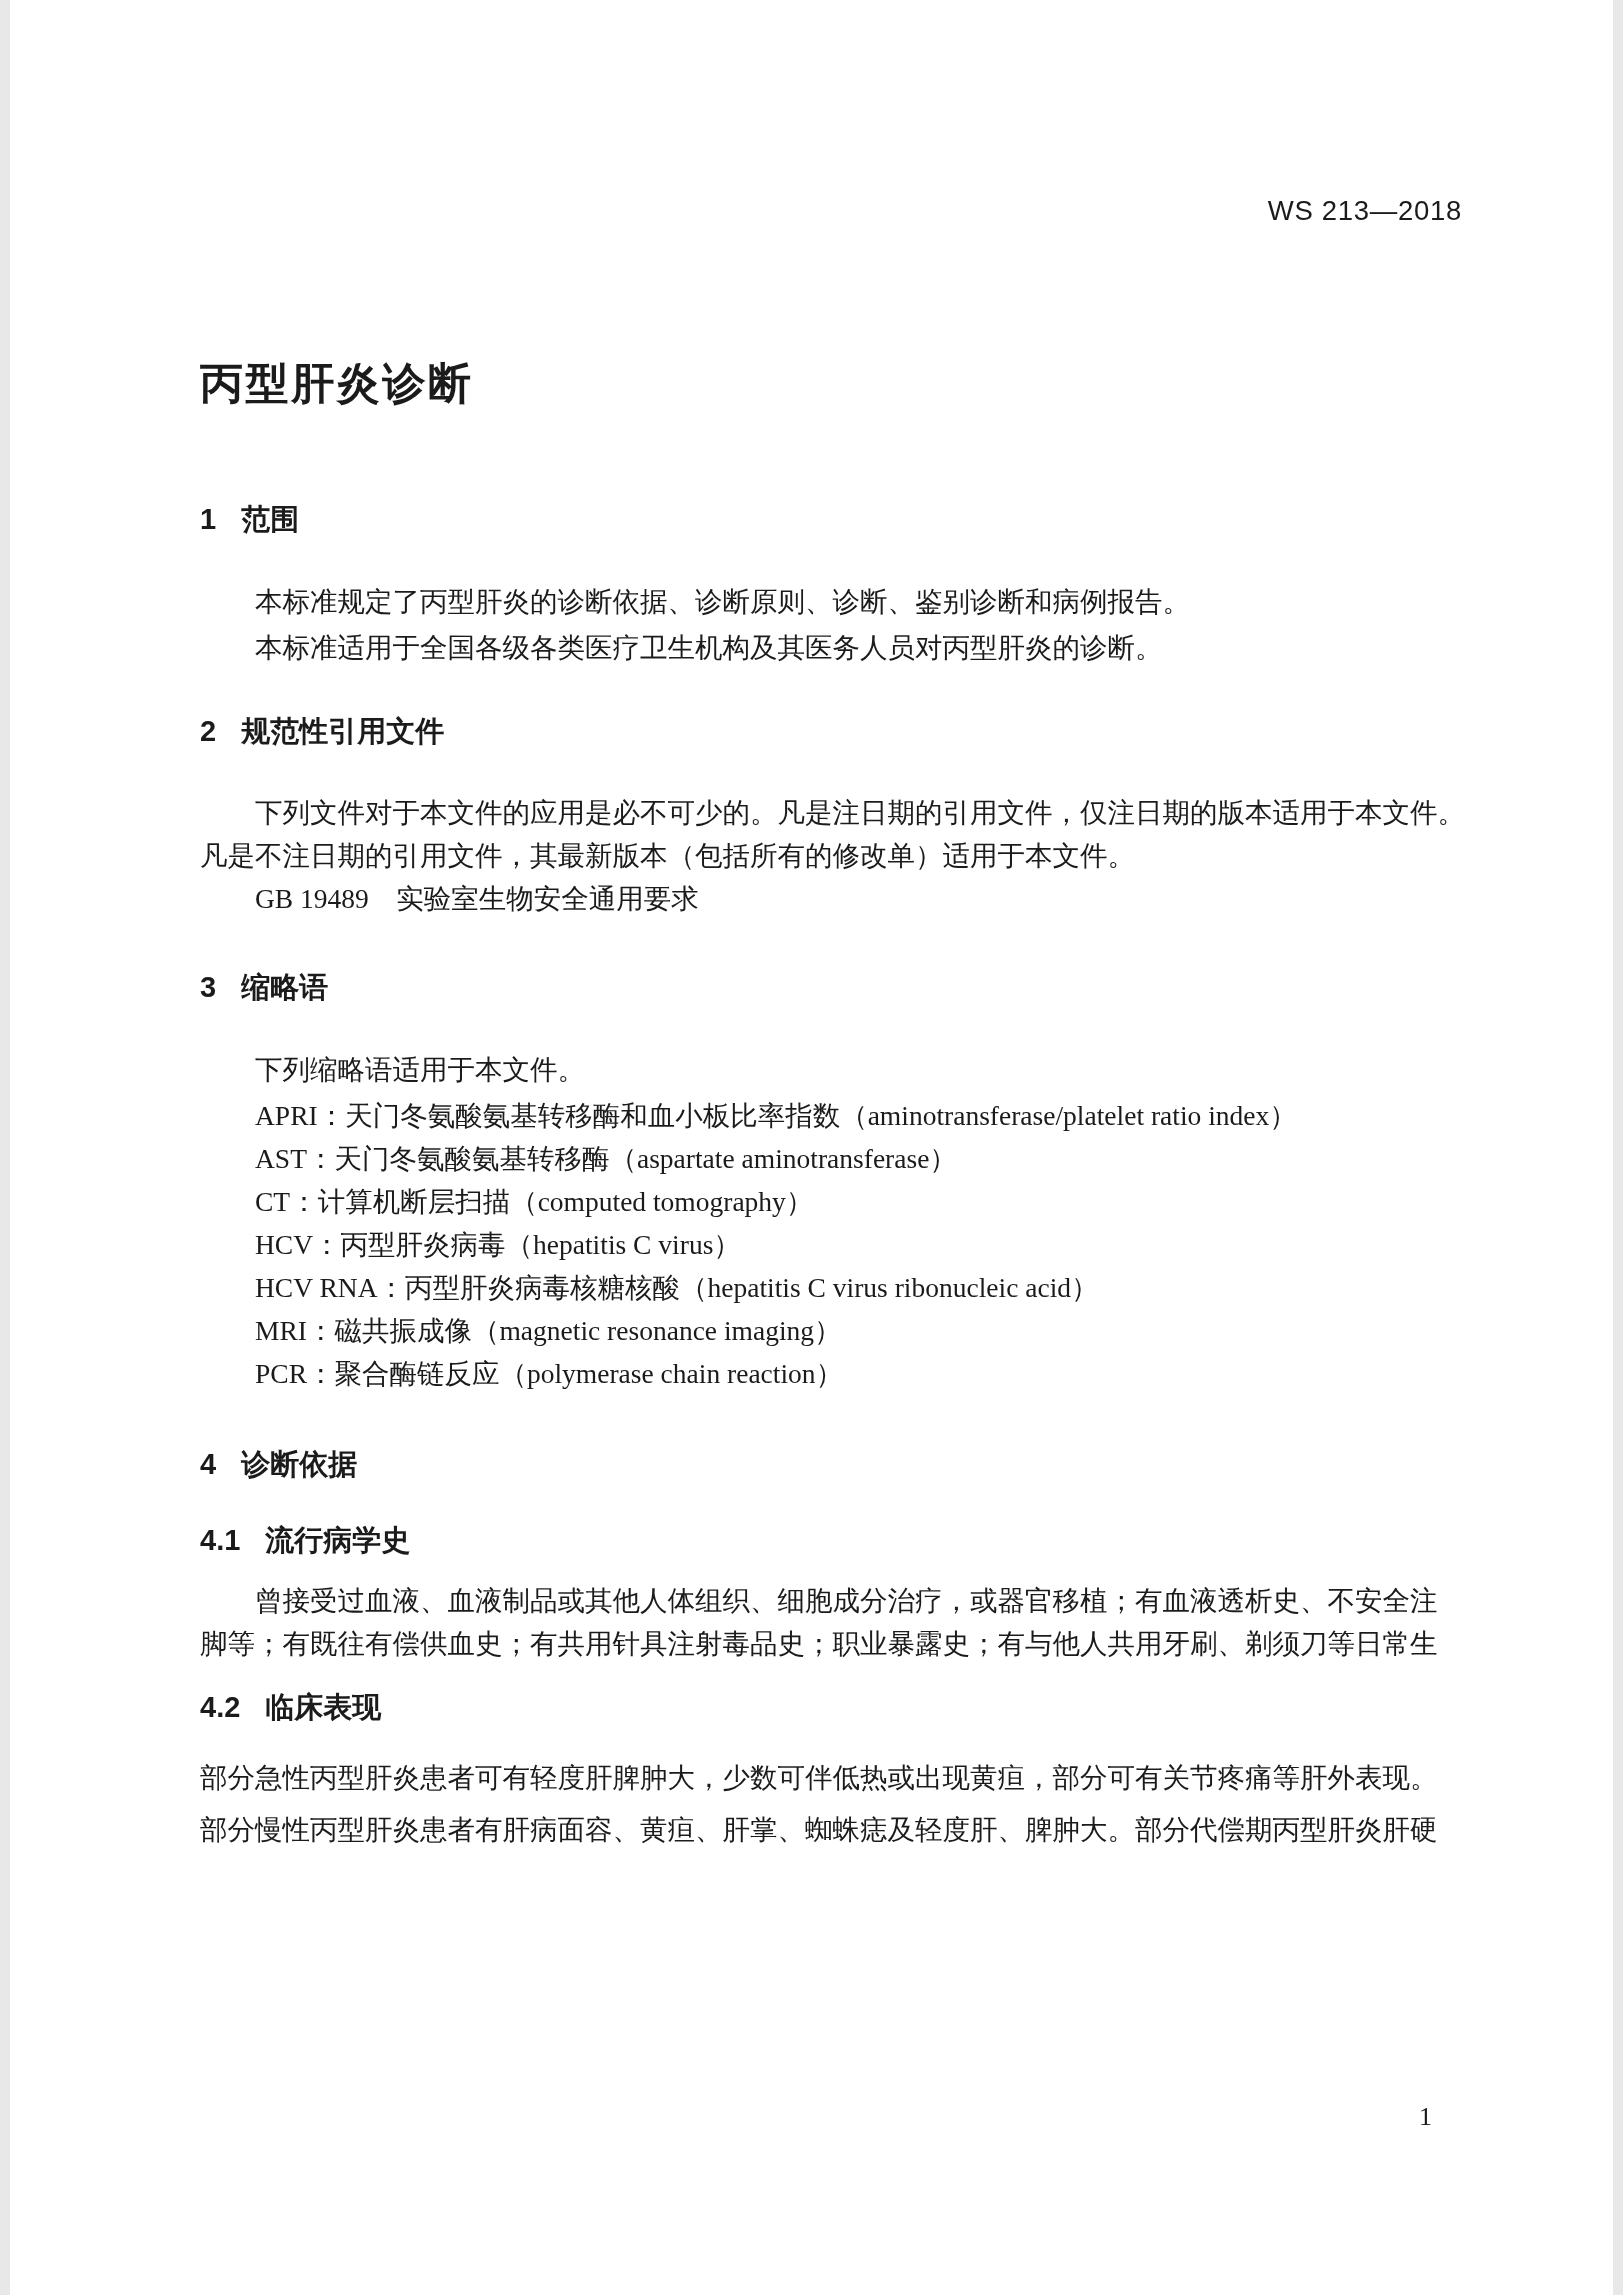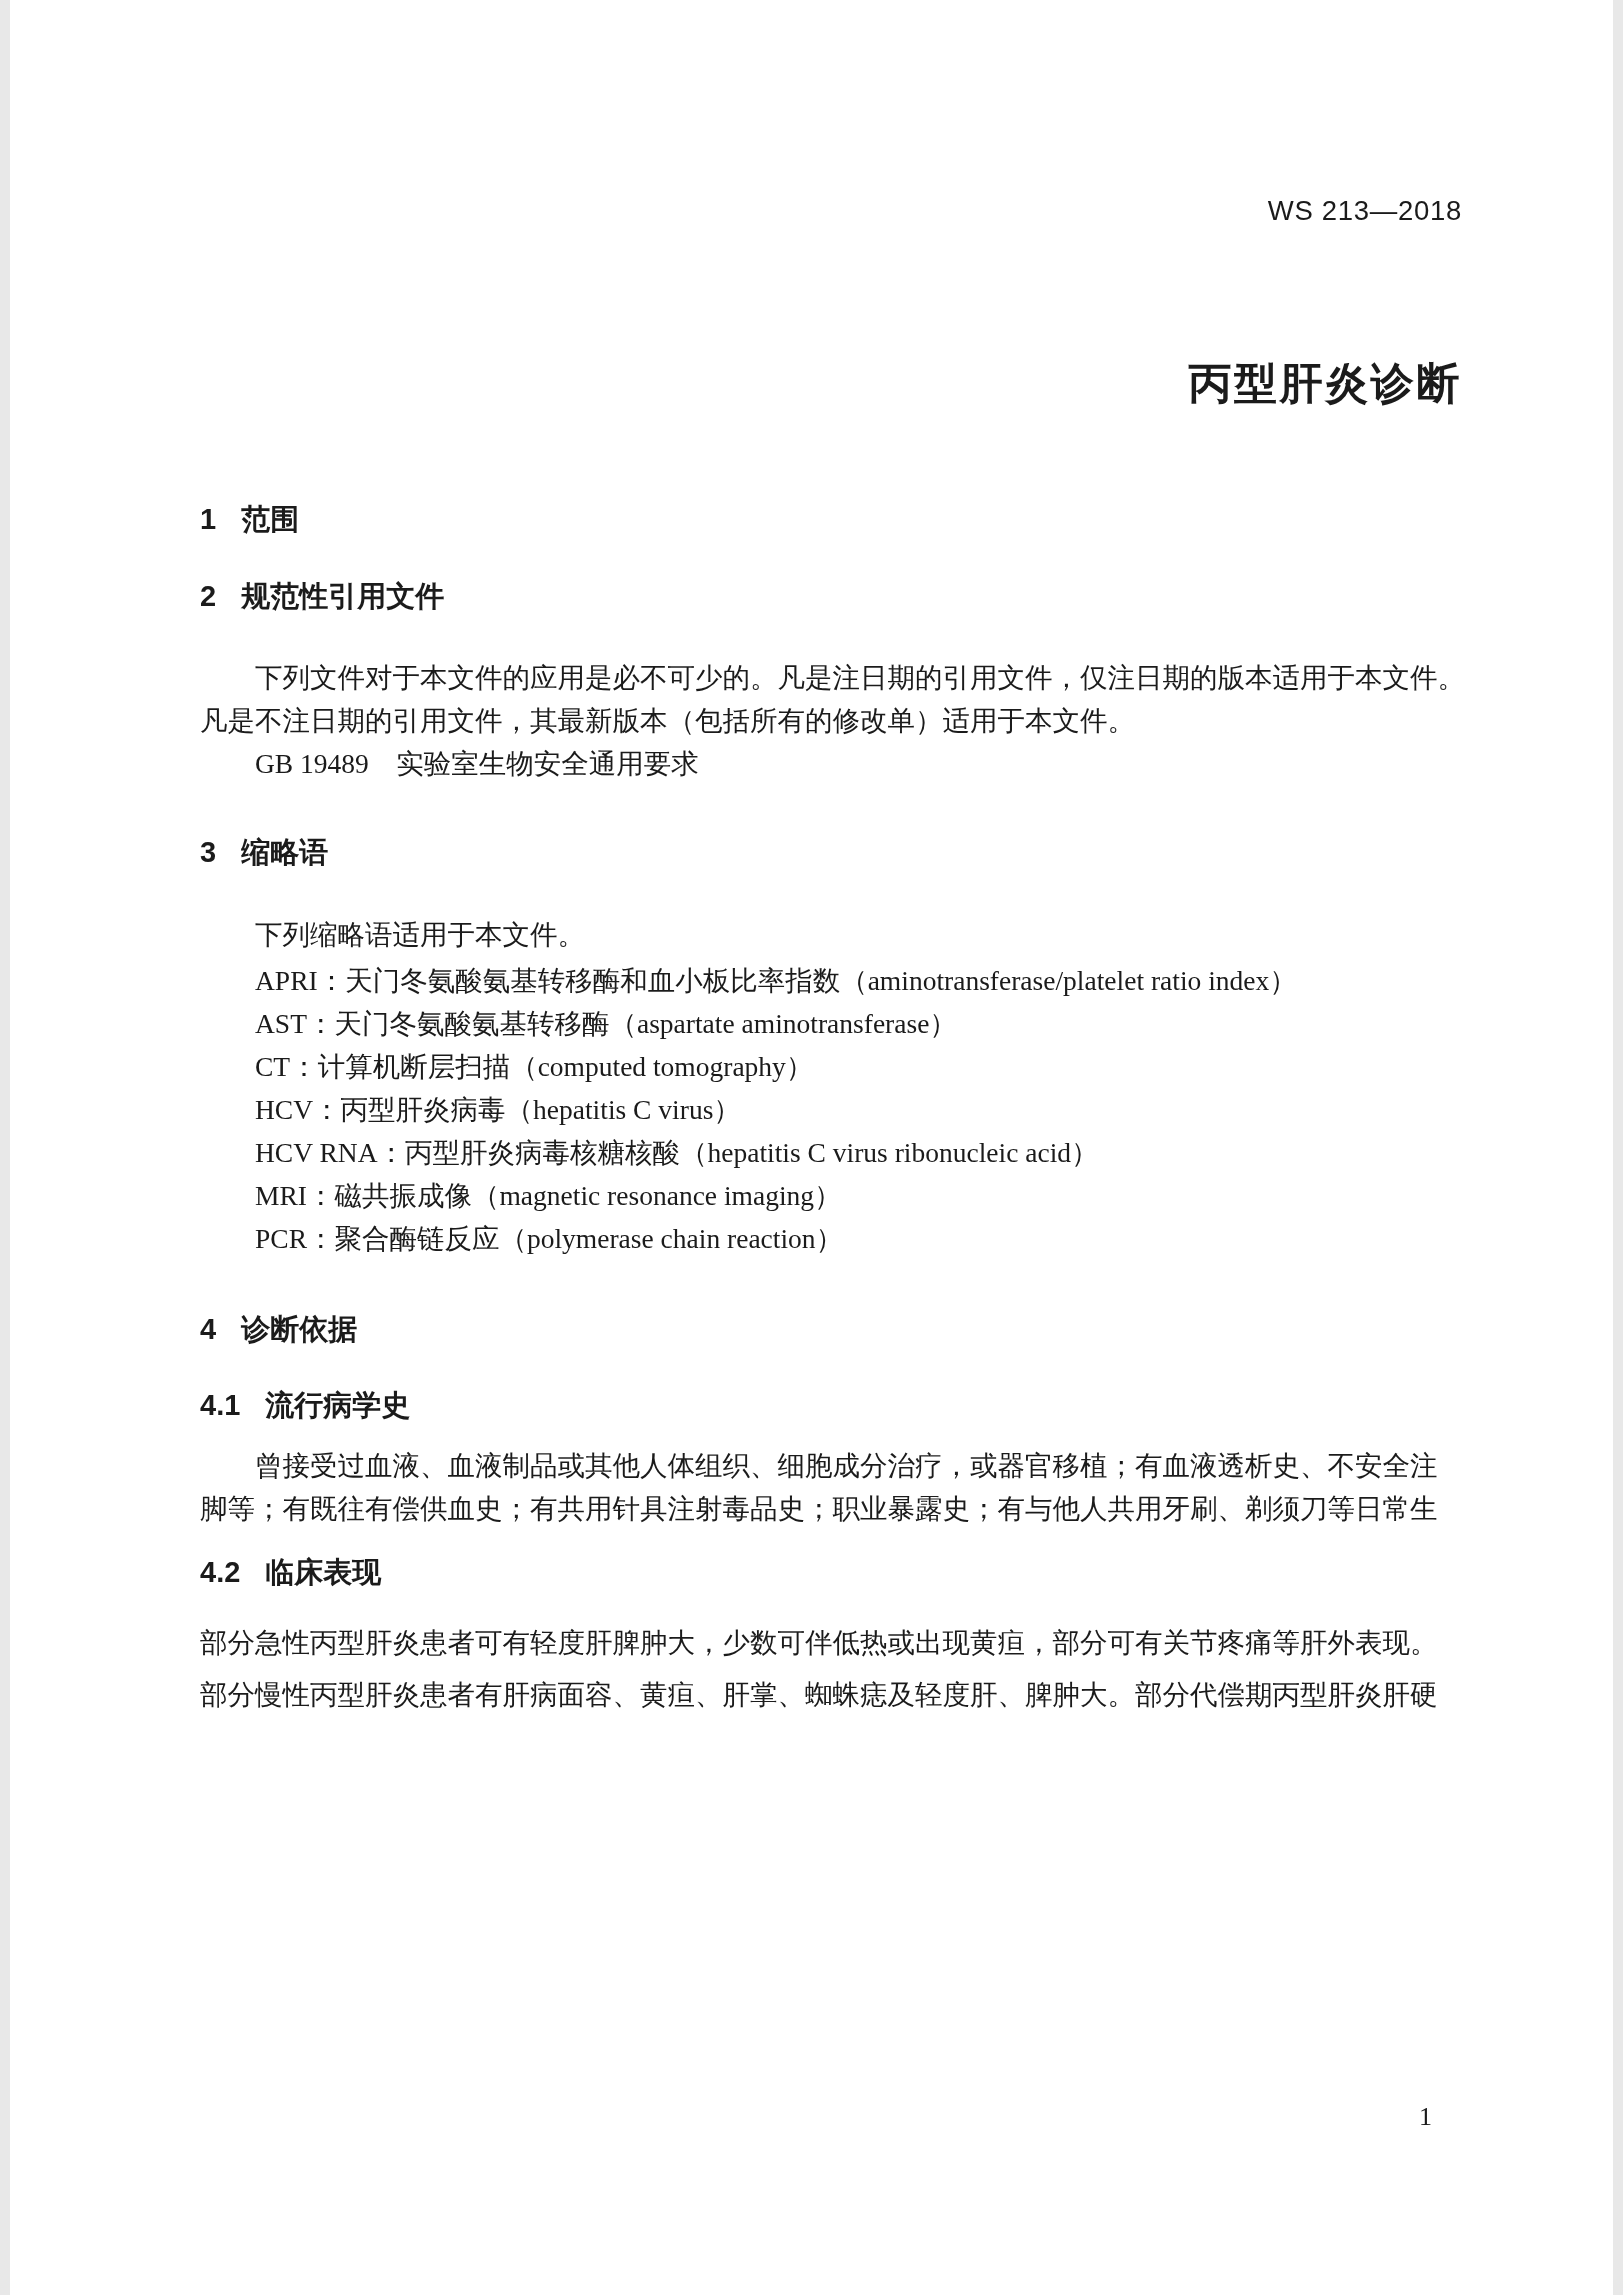--- a/index.html
+++ b/index.html
@@ -19,21 +19,21 @@
   .doc-code {
     margin-top: 196px;
     text-align: right;
     font-family: "Liberation Sans", "DejaVu Sans", sans-serif;
     font-size: 27.5px;
     line-height: 30px;
     letter-spacing: 0.7px;
   }
   .doc-title {
     margin: 132px 0 0 0;
-    text-align: right;
+    text-align: left;
     font-family: "Liberation Sans", "DejaVu Sans", sans-serif;
     font-size: 43px;
     font-weight: bold;
     line-height: 50px;
     letter-spacing: 2.6px;
   }
   .sec-heading {
     font-family: "Liberation Sans", "DejaVu Sans", sans-serif;
     font-size: 29px;
     font-weight: bold;
@@ -74,20 +74,24 @@
 
 <div class="page">
 
   <div class="doc-code">WS 213—2018</div>
 
   <div class="doc-title">丙型肝炎诊断</div>
 
   <div class="sec-heading h-sec1">
     <span class="num">1</span><span>范围</span>
   </div>
+  <div class="para p-sec1">
+    <div class="line ind">本标准规定了丙型肝炎的诊断依据、诊断原则、诊断、鉴别诊断和病例报告。</div>
+    <div class="line ind">本标准适用于全国各级各类医疗卫生机构及其医务人员对丙型肝炎的诊断。</div>
+  </div>
 
   <div class="sec-heading h-sec2">
     <span class="num">2</span><span>规范性引用文件</span>
   </div>
   <div class="para p-sec2">
     <div class="line ind">下列文件对于本文件的应用是必不可少的。凡是注日期的引用文件，仅注日期的版本适用于本文件。</div>
     <div class="line">凡是不注日期的引用文件，其最新版本（包括所有的修改单）适用于本文件。</div>
     <div class="line ind">GB 19489　实验室生物安全通用要求</div>
   </div>
 

